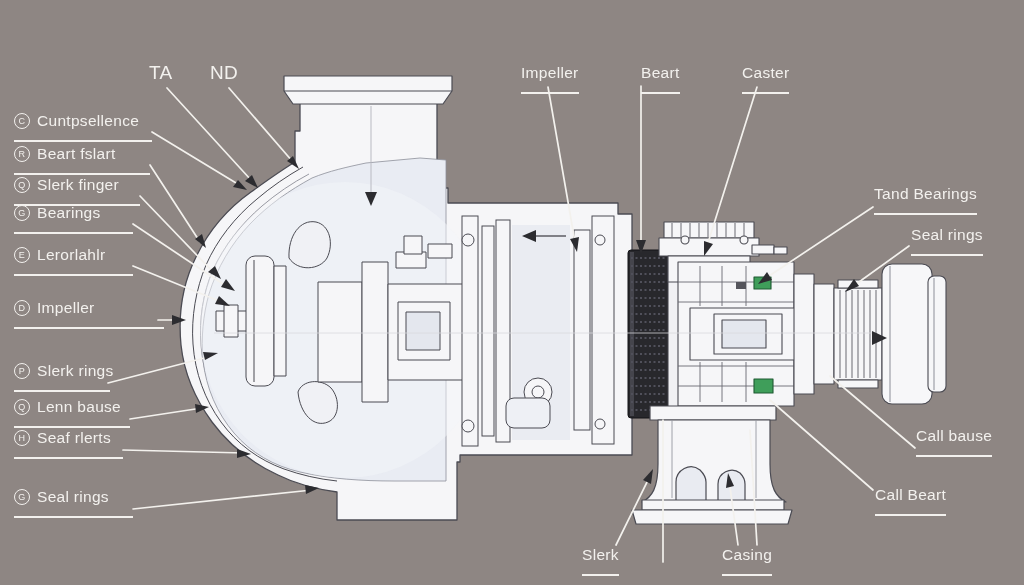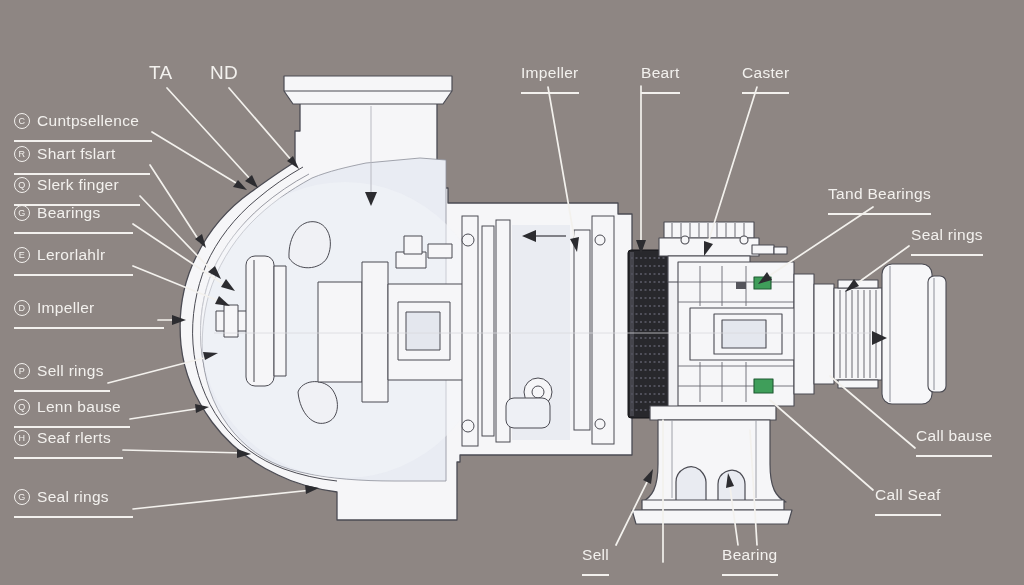--- a/index.html
+++ b/index.html
@@ -272,62 +272,62 @@
       <polygon points="319,488 306,494 305,485"></polygon>
     </g>
   </svg>
 
   <div class="lbl u row" style="left:14px;top:112px;width:138px">
     <span class="badge">C</span>
     <span>Cuntpsellence</span>
   </div>
   <div class="lbl u row" style="left:14px;top:145px;width:136px">
     <span class="badge">R</span>
-    <span>Shart fslart</span>
+    <span>Beart fslart</span>
   </div>
   <div class="lbl u row" style="left:14px;top:176px;width:126px">
     <span class="badge">Q</span>
     <span>Slerk finger</span>
   </div>
   <div class="lbl u row" style="left:14px;top:204px;width:119px">
     <span class="badge">G</span>
     <span>Bearings</span>
   </div>
   <div class="lbl u row" style="left:14px;top:246px;width:119px">
     <span class="badge">E</span>
     <span>Lerorlahlr</span>
   </div>
   <div class="lbl u row" style="left:14px;top:299px;width:150px">
     <span class="badge">D</span>
     <span>Impeller</span>
   </div>
   <div class="lbl u row" style="left:14px;top:362px;width:96px">
     <span class="badge">P</span>
-    <span>Sell rings</span>
+    <span>Slerk rings</span>
   </div>
   <div class="lbl u row" style="left:14px;top:398px;width:116px">
     <span class="badge">Q</span>
     <span>Lenn bause</span>
   </div>
   <div class="lbl u row" style="left:14px;top:429px;width:109px">
     <span class="badge">H</span>
     <span>Seaf rlerts</span>
   </div>
   <div class="lbl u row" style="left:14px;top:488px;width:119px">
     <span class="badge">G</span>
     <span>Seal rings</span>
   </div>
 
   <div class="lbl big" style="left:149px;top:64px">TA</div>
   <div class="lbl big" style="left:210px;top:64px">ND</div>
   <div class="lbl u" style="left:521px;top:64px">Impeller</div>
   <div class="lbl u" style="left:641px;top:64px">Beart</div>
   <div class="lbl u" style="left:742px;top:64px">Caster</div>
 
-  <div class="lbl u" style="left:828px;top:185px">Tand Bearings</div>
+  <div class="lbl u" style="left:874px;top:185px">Tand Bearings</div>
   <div class="lbl u" style="left:911px;top:226px">Seal rings</div>
   <div class="lbl u" style="left:916px;top:427px">Call bause</div>
-  <div class="lbl u" style="left:875px;top:486px">Call Seaf</div>
-
-  <div class="lbl u" style="left:582px;top:546px">Sell</div>
-  <div class="lbl u" style="left:722px;top:546px">Bearing</div>
+  <div class="lbl u" style="left:875px;top:486px">Call Beart</div>
+
+  <div class="lbl u" style="left:582px;top:546px">Slerk</div>
+  <div class="lbl u" style="left:722px;top:546px">Casing</div>
 
 </div>
 
 </body></html>

